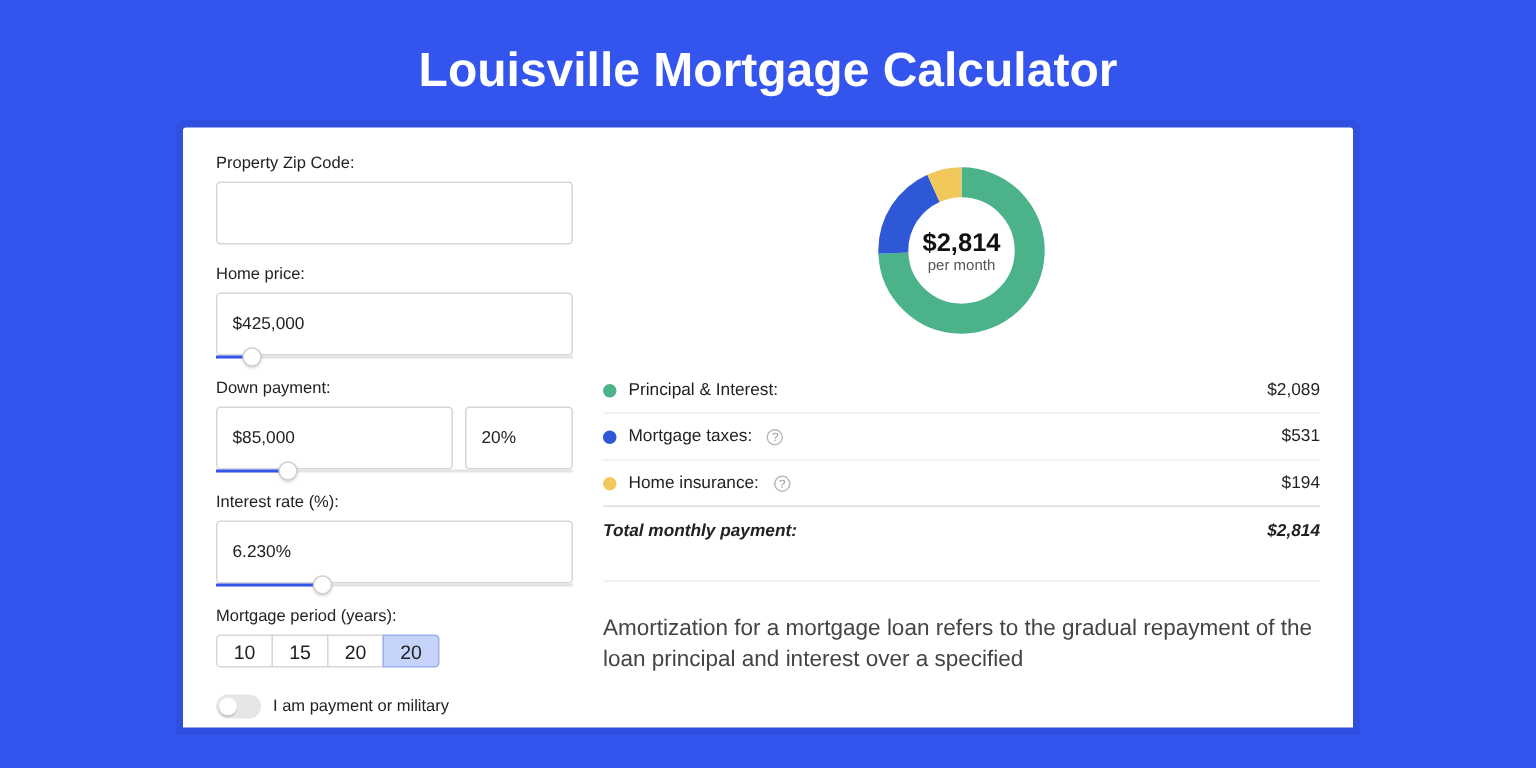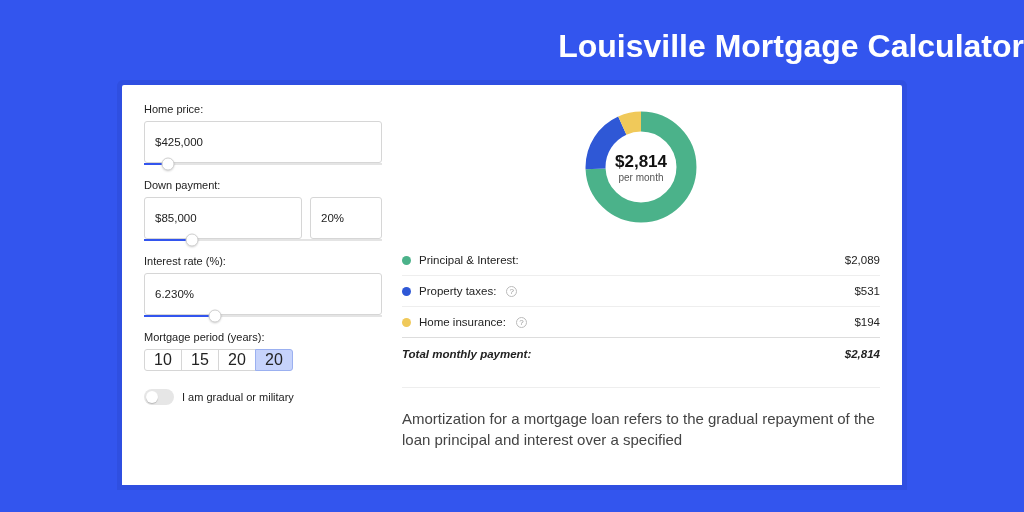--- a/index.html
+++ b/index.html
@@ -1,18 +1,18 @@
 <!DOCTYPE html>
 <html><head>
 <meta charset="utf-8">
 <style>
   * { box-sizing: border-box; margin: 0; padding: 0; }
   html, body { width: 1024px; height: 512px; overflow: hidden; font-family: -apple-system, BlinkMacSystemFont, "Segoe UI", Arial, sans-serif; }
   body { background: #3355ee; }
-  .page-title { text-align: right; color: #fff; font-size: 32px; font-weight: 700; padding: 28px 0 20px; }
+  .page-title { text-align: center; color: #fff; font-size: 32px; font-weight: 700; padding: 28px 0 20px; }
   .card {
     background: #fff;
     margin: 0 auto;
     width: 780px;
     height: 400px;
     border-radius: 2px 2px 0 0;
     display: flex;
     padding: 12px 22px 0;
     gap: 20px;
     box-shadow: 0 0 0 5px rgba(0,0,50,0.07);
@@ -47,21 +47,21 @@
     box-shadow: 0 1px 2px rgba(0,0,0,0.15);
   }
   .dp-row { display: flex; gap: 8px; }
   .dp-row .text-input:first-child { flex: 1; }
   .dp-row .text-input:last-child  { width: 72px; flex: 0 0 72px; }
   .period-row { display: flex; gap: 0; }
   .period-btn {
     width: 38px; height: 22px;
     border: 1px solid #d6d6d6;
     background: #fff;
-    font-size: 16px;
+    font-size: 13px;
     color: #222;
     display: flex; align-items: center; justify-content: center;
     margin-right: -1px;
     cursor: pointer;
   }
   .period-btn:first-child { border-radius: 3px 0 0 3px; }
   .period-btn:last-child  { border-radius: 0 3px 3px 0; }
   .period-btn.active { background: #c6d3fb; border-color: #9bb0f0; position: relative; z-index: 1; }
   .toggle-row { display: flex; align-items: center; gap: 8px; margin-top: 18px; }
   .toggle {
@@ -104,20 +104,24 @@
 </style>
 </head>
 <body>
 
 <h1 class="page-title">Louisville Mortgage Calculator</h1>
 
 <div class="card">
 
   <div class="left">
 
+    <div class="field-group">
+      <label class="field-label">Property Zip Code:</label>
+      <input class="text-input" value="" style="">
+    </div>
 
     <div class="field-group">
       <label class="field-label">Home price:</label>
       <input class="text-input" value="$425,000" style="">
       <div class="slider-track">
         <div class="slider-fill" style="width: 10%;"></div>
         <div class="slider-thumb" style="left: 10%;"></div>
       </div>
     </div>
 
@@ -147,21 +151,21 @@
       <div class="period-row">
           <div class="period-btn">10</div>
           <div class="period-btn">15</div>
           <div class="period-btn">20</div>
           <div class="period-btn active">20</div>
         </div>
     </div>
 
     <div class="toggle-row">
       <div class="toggle"></div>
-      <span class="toggle-label">I am gradual or military</span>
+      <span class="toggle-label">I am payment or military</span>
     </div>
 
   </div>
 
   <div class="right">
 
     <div class="donut-wrap">
       <div class="donut">
         <svg viewBox="0 0 42 42">
             <circle cx="21" cy="21" r="15.9155" fill="none" stroke="#4bb28a" stroke-width="7" stroke-dasharray="74.23596304193319 25.76403695806681" stroke-dashoffset="0"></circle>
@@ -179,21 +183,21 @@
         <div class="legend-row">
           <span class="legend-left">
             <span class="dot" style="background:#4bb28a"></span>
             <span>Principal &amp; Interest:</span>
           </span>
           <span class="legend-val">$2,089</span>
         </div>
         <div class="legend-row">
           <span class="legend-left">
             <span class="dot" style="background:#2f58d6"></span>
-            <span>Property taxes:</span> 
+            <span>Mortgage taxes:</span> 
             <span class="help">?</span>
           </span>
           <span class="legend-val">$531</span>
         </div>
         <div class="legend-row">
           <span class="legend-left">
             <span class="dot" style="background:#f0c95a"></span>
             <span>Home insurance:</span> 
             <span class="help">?</span>
           </span>

